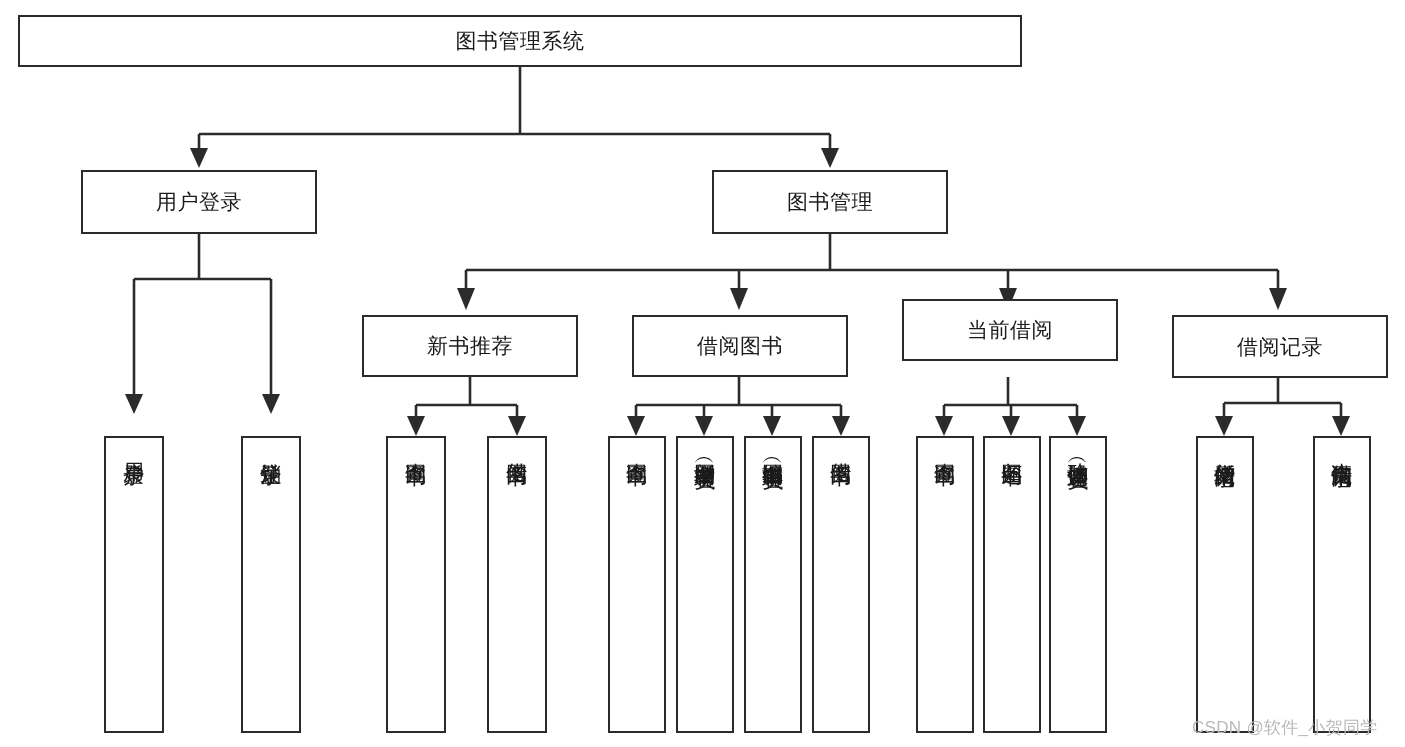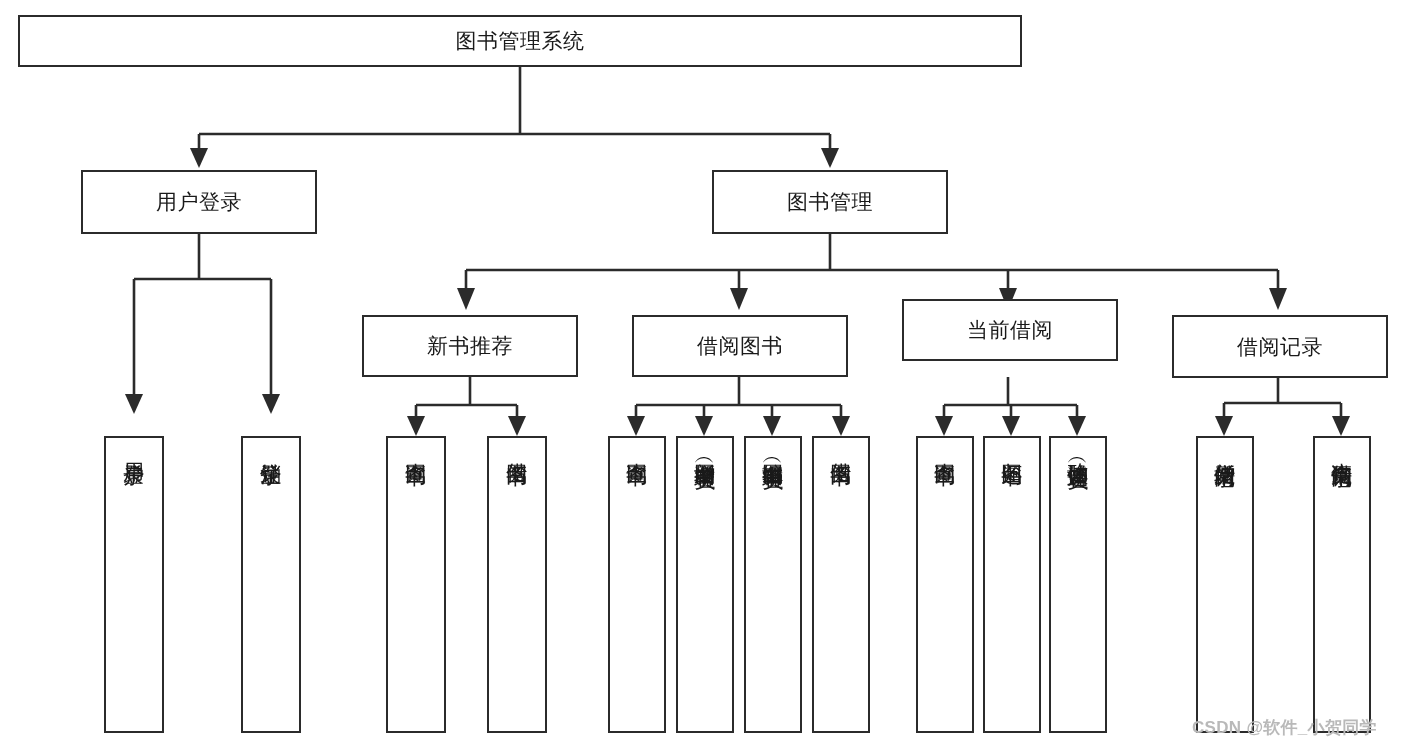--- a/index.html
+++ b/index.html
@@ -51,21 +51,20 @@
     line-height: 1.22;
     letter-spacing: 1px;
     white-space: nowrap;
   }
   .watermark {
     position: absolute;
     font-size: 17px;
     color: #b9b9b9;
     white-space: nowrap;
     letter-spacing: 0.3px;
-    font-weight: bold;
   }
 </style>
 </head>
 <body>
 
 <div id="stage">
 
   <svg id="wires" viewBox="0 0 1405 747" xmlns="http://www.w3.org/2000/svg">
     <defs>
       <marker id="arrow" viewBox="0 0 12 12" refX="6" refY="10" markerWidth="9" markerHeight="9" orient="auto-start-reverse">

